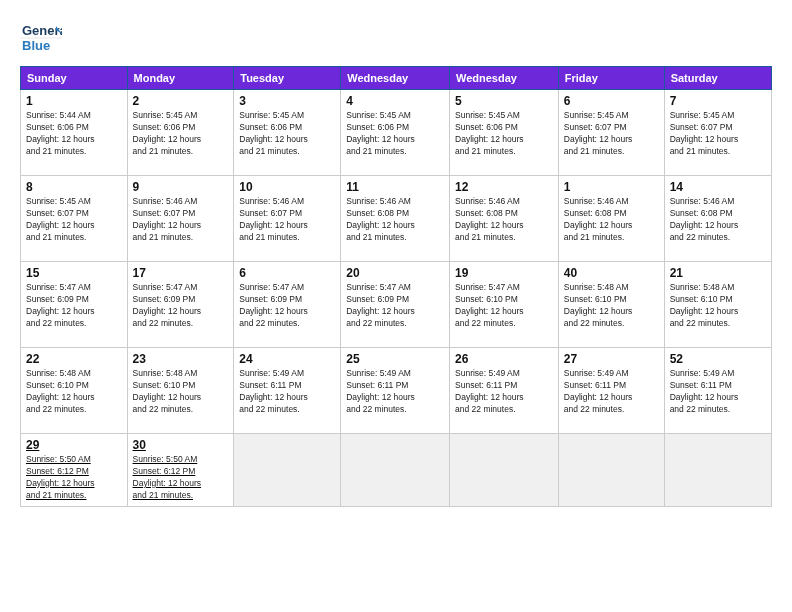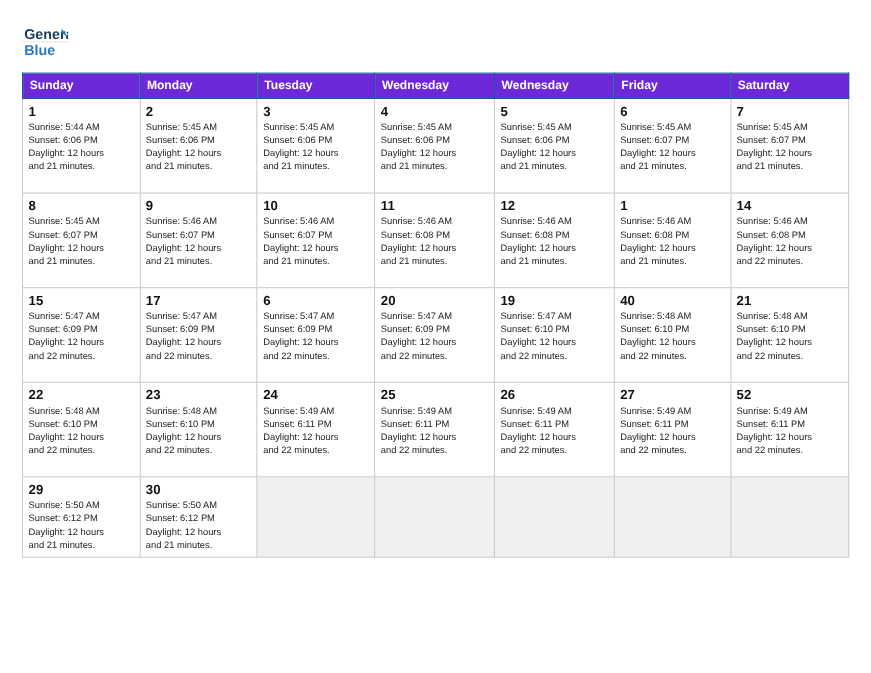--- a/index.html
+++ b/index.html
@@ -70,20 +70,21 @@
       display: block;
       margin-bottom: 2px;
     }
     .day-detail {
       font-size: 8.5px;
       color: #222;
       line-height: 1.4;
     }
     .last-row td {
       height: 70px;
+      text-decoration: underline;
     }
   </style>
 </head>
 <body>
 
 <div class="page">
   <div class="header-row">
     <div class="logo">
   <div style="display:flex;align-items:center;gap:6px;">
     <svg width="42" height="42" viewBox="0 0 42 42">

